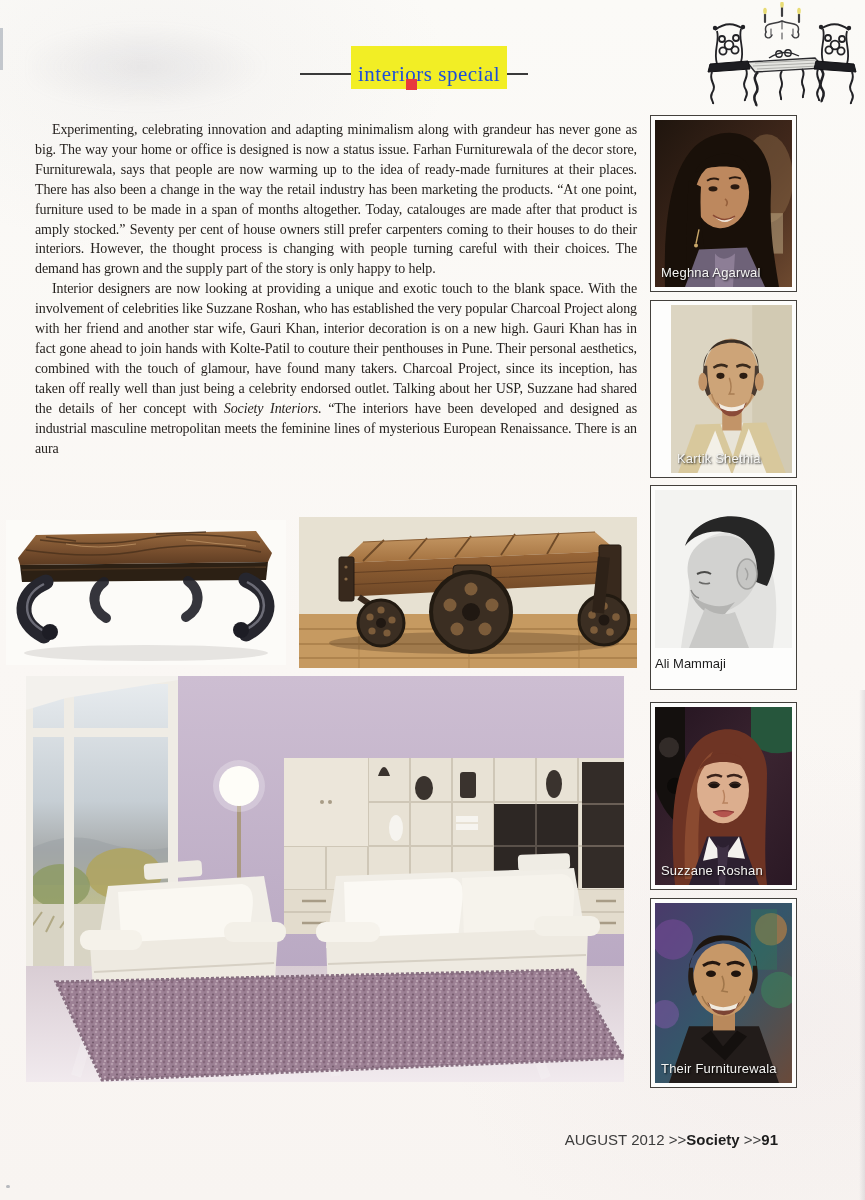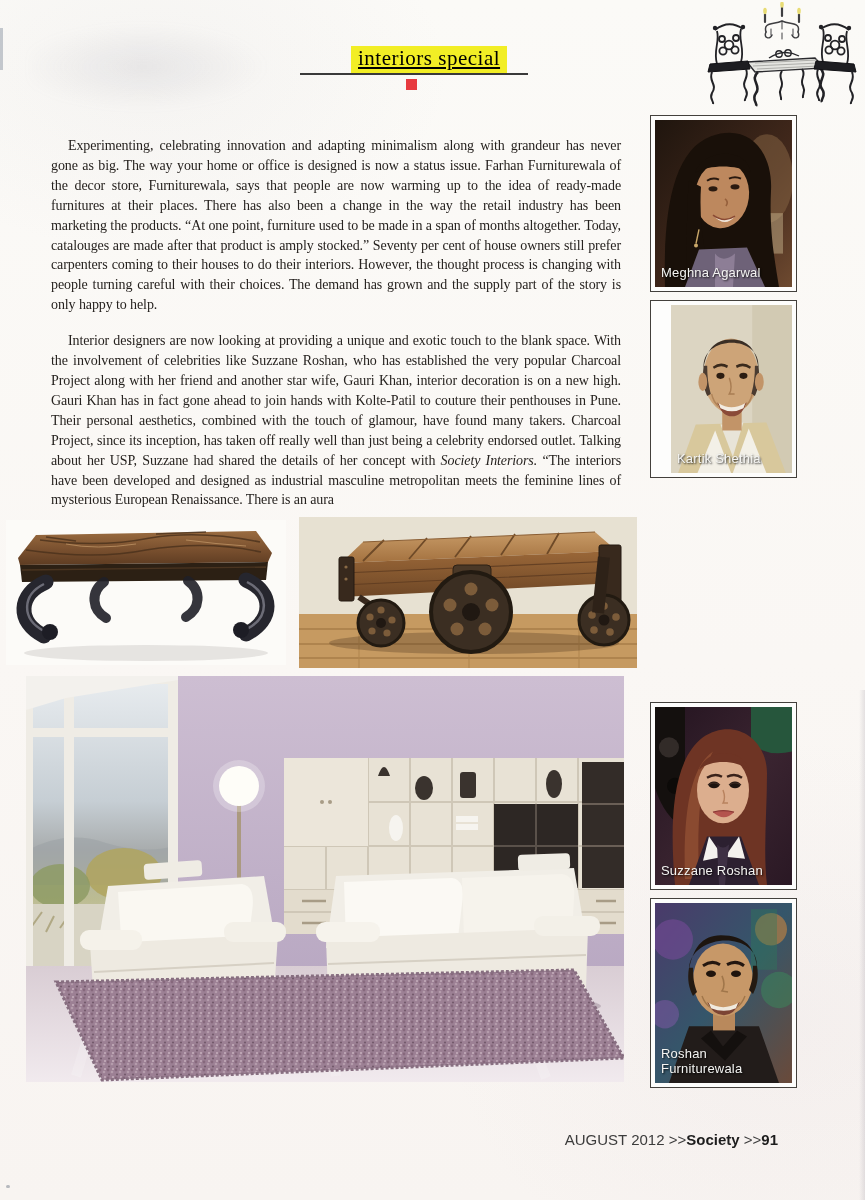--- a/index.html
+++ b/index.html
@@ -15,29 +15,29 @@
   .ghost-shadow{position:absolute;left:30px;top:14px;width:280px;height:96px;
     background:radial-gradient(60% 60% at 40% 55%, rgba(150,150,165,.14), rgba(0,0,0,0) 75%);
     filter:blur(4px);}
   .edge-mark-left{position:absolute;left:0;top:28px;width:3px;height:42px;background:#97a0ac;opacity:.55;}
   .edge-shade-right{position:absolute;right:0;top:690px;width:6px;height:510px;
     background:linear-gradient(90deg,rgba(0,0,0,0),rgba(140,135,150,.20));}
   .speck{position:absolute;left:6px;top:1185px;width:4px;height:3px;background:#9aa0a8;border-radius:2px;opacity:.7;}
 
   
   .header-rule{position:absolute;left:300px;top:73px;width:228px;height:2px;background:#3a3a3a;}
-  .section-label{position:absolute;left:351px;top:46px;background:#f2ee25;color:#000000;
-    font:21px/25px "Liberation Serif", serif;letter-spacing:.5px;padding:0 7px 2px;text-decoration:underline;}
+  .section-label{position:absolute;left:351px;top:46px;background:#f2ee25;color:#1d4ed8;
+    font:21px/25px "Liberation Serif", serif;letter-spacing:.5px;padding:16px 7px 2px;}
   .section-marker{position:absolute;left:406px;top:79px;width:11px;height:11px;background:#e73a3f;}
   .iron-illo{position:absolute;left:703px;top:2px;width:158px;height:106px;}
 
   
   .article{position:absolute;left:35px;top:120px;width:602px;color:#26221f;}
   .headline{color:#c5322d;font-weight:bold;font-size:17.5px;letter-spacing:.3px;margin:0 0 7px 0;}
-  .article p{margin:16px;text-align:justify;text-indent:17px;line-height:19.9px;letter-spacing:-0.1px;}
+  .article p{margin:0;text-align:justify;text-indent:17px;line-height:19.9px;letter-spacing:-0.1px;}
   .p1{font-size:14px;}
   .p2{font-size:14px;}
   .p2 .ital{font-style:italic;}
 
   
   .img-box{position:absolute;}
   .opium{left:6px;top:520px;width:280px;height:145px;}
   .cart{left:299px;top:517px;width:338px;height:151px;}
   .living{left:26px;top:676px;width:598px;height:406px;}
   .img-box svg{display:block;width:100%;height:100%;}
@@ -384,20 +384,38 @@
         <ellipse cx="82" cy="70" rx="4.6" ry="3" fill="#2c1d12"></ellipse>
         <path d="M66,72 q4,10 0,16 l6,0" stroke="#a87c52" stroke-width="1.6" fill="none"></path>
         <path d="M52,96 q16,14 34,0 q-6,14 -17,14 q-11,0 -17,-14 z" fill="#8a4a38"></path>
         <path d="M54,97 q14,8 30,0 l-2,5 q-13,6 -26,0 z" fill="#f2ece2"></path>
         <path d="M46,88 q2,8 8,12 M92,88 q-2,8 -8,12" stroke="#b08458" stroke-width="1.6" fill="none"></path>
       </svg>
       <figcaption class="cap">Kartik Shethia</figcaption>
     </div>
   </figure>
 
+  <figure class="portrait p-3" style="margin:0;">
+    <div class="ph">
+      <svg viewBox="0 0 137 158" preserveAspectRatio="none">
+        <rect width="137" height="158" fill="#f3f3f1"></rect>
+        <path d="M118,158 C124,120 122,86 110,64 C100,46 80,38 62,44 C40,50 30,70 34,92 C36,108 30,128 26,158 Z" fill="#e2e2e0"></path>
+        <path d="M30,56 C42,18 106,16 118,52 C122,66 118,84 112,96 L96,90 C104,62 92,44 68,42 C52,40 38,46 30,56 Z" fill="#262626"></path>
+        <path d="M34,90 C28,66 42,48 66,46 C88,44 102,58 102,80 C102,98 92,112 74,120 C58,126 42,118 36,104 Z" fill="#d2d2d0"></path>
+        <path d="M36,104 C48,116 66,120 80,112 L70,124 C56,130 42,118 36,104 Z" fill="#b4b4b2"></path>
+        <path d="M42,84 q8,-4 14,0" stroke="#4a4a48" stroke-width="2" fill="none"></path>
+        <path d="M44,92 q6,3 11,1" stroke="#6a6a68" stroke-width="1.6" fill="none"></path>
+        <path d="M36,100 q2,6 8,8" stroke="#8a8a88" stroke-width="1.4" fill="none"></path>
+        <ellipse cx="92" cy="84" rx="10" ry="15" fill="#c6c6c4" stroke="#a2a2a0" stroke-width="1.5"></ellipse>
+        <path d="M90,78 q5,6 1,12" stroke="#a2a2a0" stroke-width="1.4" fill="none"></path>
+        <path d="M50,118 q14,10 30,4 l14,36 l-60,0 z" fill="#cacac8"></path>
+      </svg>
+    </div>
+    <figcaption class="cap-dark">Ali Mammaji</figcaption>
+  </figure>
 
   <figure class="portrait p-4" style="margin:0;">
     <div class="ph">
       <svg viewBox="0 0 137 176" preserveAspectRatio="none">
         <defs>
             <linearGradient id="b4" x1="0" y1="0" x2="1" y2="1">
           <stop offset="0" stop-color="#241420"></stop>
               <stop offset=".55" stop-color="#3a2430"></stop>
               <stop offset="1" stop-color="#2a1824"></stop>
         </linearGradient>
@@ -450,19 +468,19 @@
         <path d="M34,66 C34,30 104,26 102,64 C100,44 90,32 66,32 C46,32 38,46 34,66 Z" fill="#1d150f"></path>
         <path d="M34,64 c-2,12 0,20 4,28 l4,-4 c-3,-8 -4,-14 -4,-24 z M102,62 c2,12 0,20 -4,28 l-4,-4 c3,-8 4,-14 4,-24 z" fill="#241a12"></path>
         <path d="M48,62 q9,-6 17,-1 M72,61 q9,-5 17,1" stroke="#241710" stroke-width="3" fill="none"></path>
         <ellipse cx="56" cy="70" rx="5" ry="3.2" fill="#1f140d"></ellipse>
         <ellipse cx="81" cy="70" rx="5" ry="3.2" fill="#1f140d"></ellipse>
         <path d="M67,72 q4,9 0,15 l6,1" stroke="#a0764a" stroke-width="1.6" fill="none"></path>
         <path d="M52,98 q16,13 33,0 q-6,13 -16,13 q-11,0 -17,-13 z" fill="#7c4434"></path>
         <path d="M54,99 q14,8 29,0 l-2,5 q-12,5 -25,0 z" fill="#f0eade"></path>
         <path d="M47,92 q3,8 8,11 M90,92 q-3,8 -8,11" stroke="#a0764a" stroke-width="1.4" fill="none"></path>
       </svg>
-      <figcaption class="cap">Roshan Furniturewala</figcaption>
+      <figcaption class="cap">Their Furniturewala</figcaption>
     </div>
   </figure>
 
   <div class="folio"><span>AUGUST 2012 </span><span>&gt;&gt;</span><b>Society</b><span> &gt;&gt;</span><b>91</b></div>
 
 </div>
 
 </body></html>

